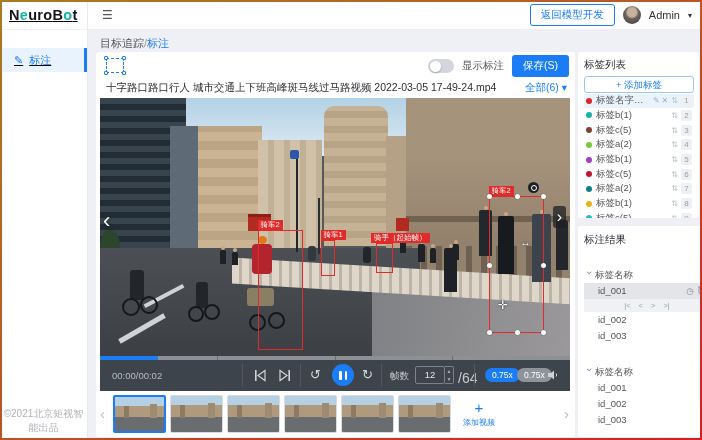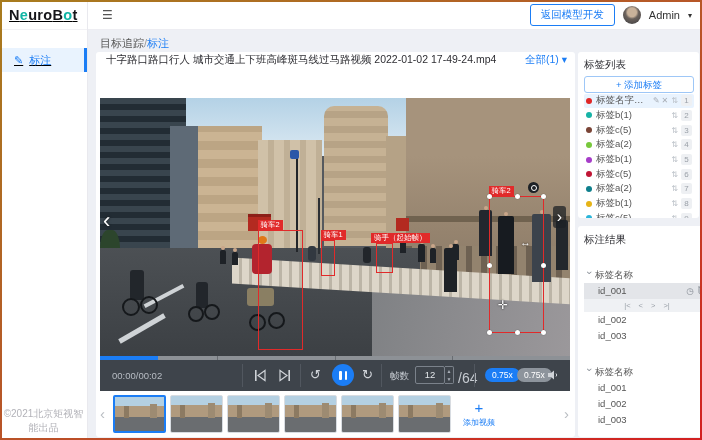--- a/index.html
+++ b/index.html
@@ -168,24 +168,39 @@
       <span class="admin-caret">▾</span>
     </div>
   </div>
 
   <div class="breadcrumb">
     <span class="bc-parent">目标追踪</span><span class="bc-sep">/</span><span class="bc-current">标注</span>
   </div>
 
   <div class="video-card">
 
+    <div class="vc-toolbar">
+      <div class="rect-tool">
+          <i></i>
+          <i></i>
+          <i></i>
+          <i></i>
+        </div>
+      <div class="toolbar-right">
+        <span class="toggle">
+            <span class="knob"></span>
+          </span>
+        <span class="toggle-label">显示标注</span>
+        <button class="save-btn">保存(S)</button>
+      </div>
+    </div>
 
     <div class="vc-title">
-      <span class="v-title">十字路口路口行人 城市交通上下班高峰斑马线过马路视频 2022-01-02 17-49-24.mp4</span>
-      <span class="v-filter"><span>全部(1)</span> <span>▾</span></span>
+      <span class="v-title">十字路口路口行人 城市交通上下班高峰斑马线过马路视频 2022-03-05 17-49-24.mp4</span>
+      <span class="v-filter"><span>全部(6)</span> <span>▾</span></span>
     </div>
 
     <div class="viewport">
 
       <div class="scene-layer sky"></div>
       <div class="scene-layer bldg-left"></div>
       <div class="scene-layer bldg-left2"></div>
       <div class="scene-layer bldg-mid1"></div>
       <div class="scene-layer bldg-mid2"></div>
       <div class="scene-layer bldg-tower"></div>

